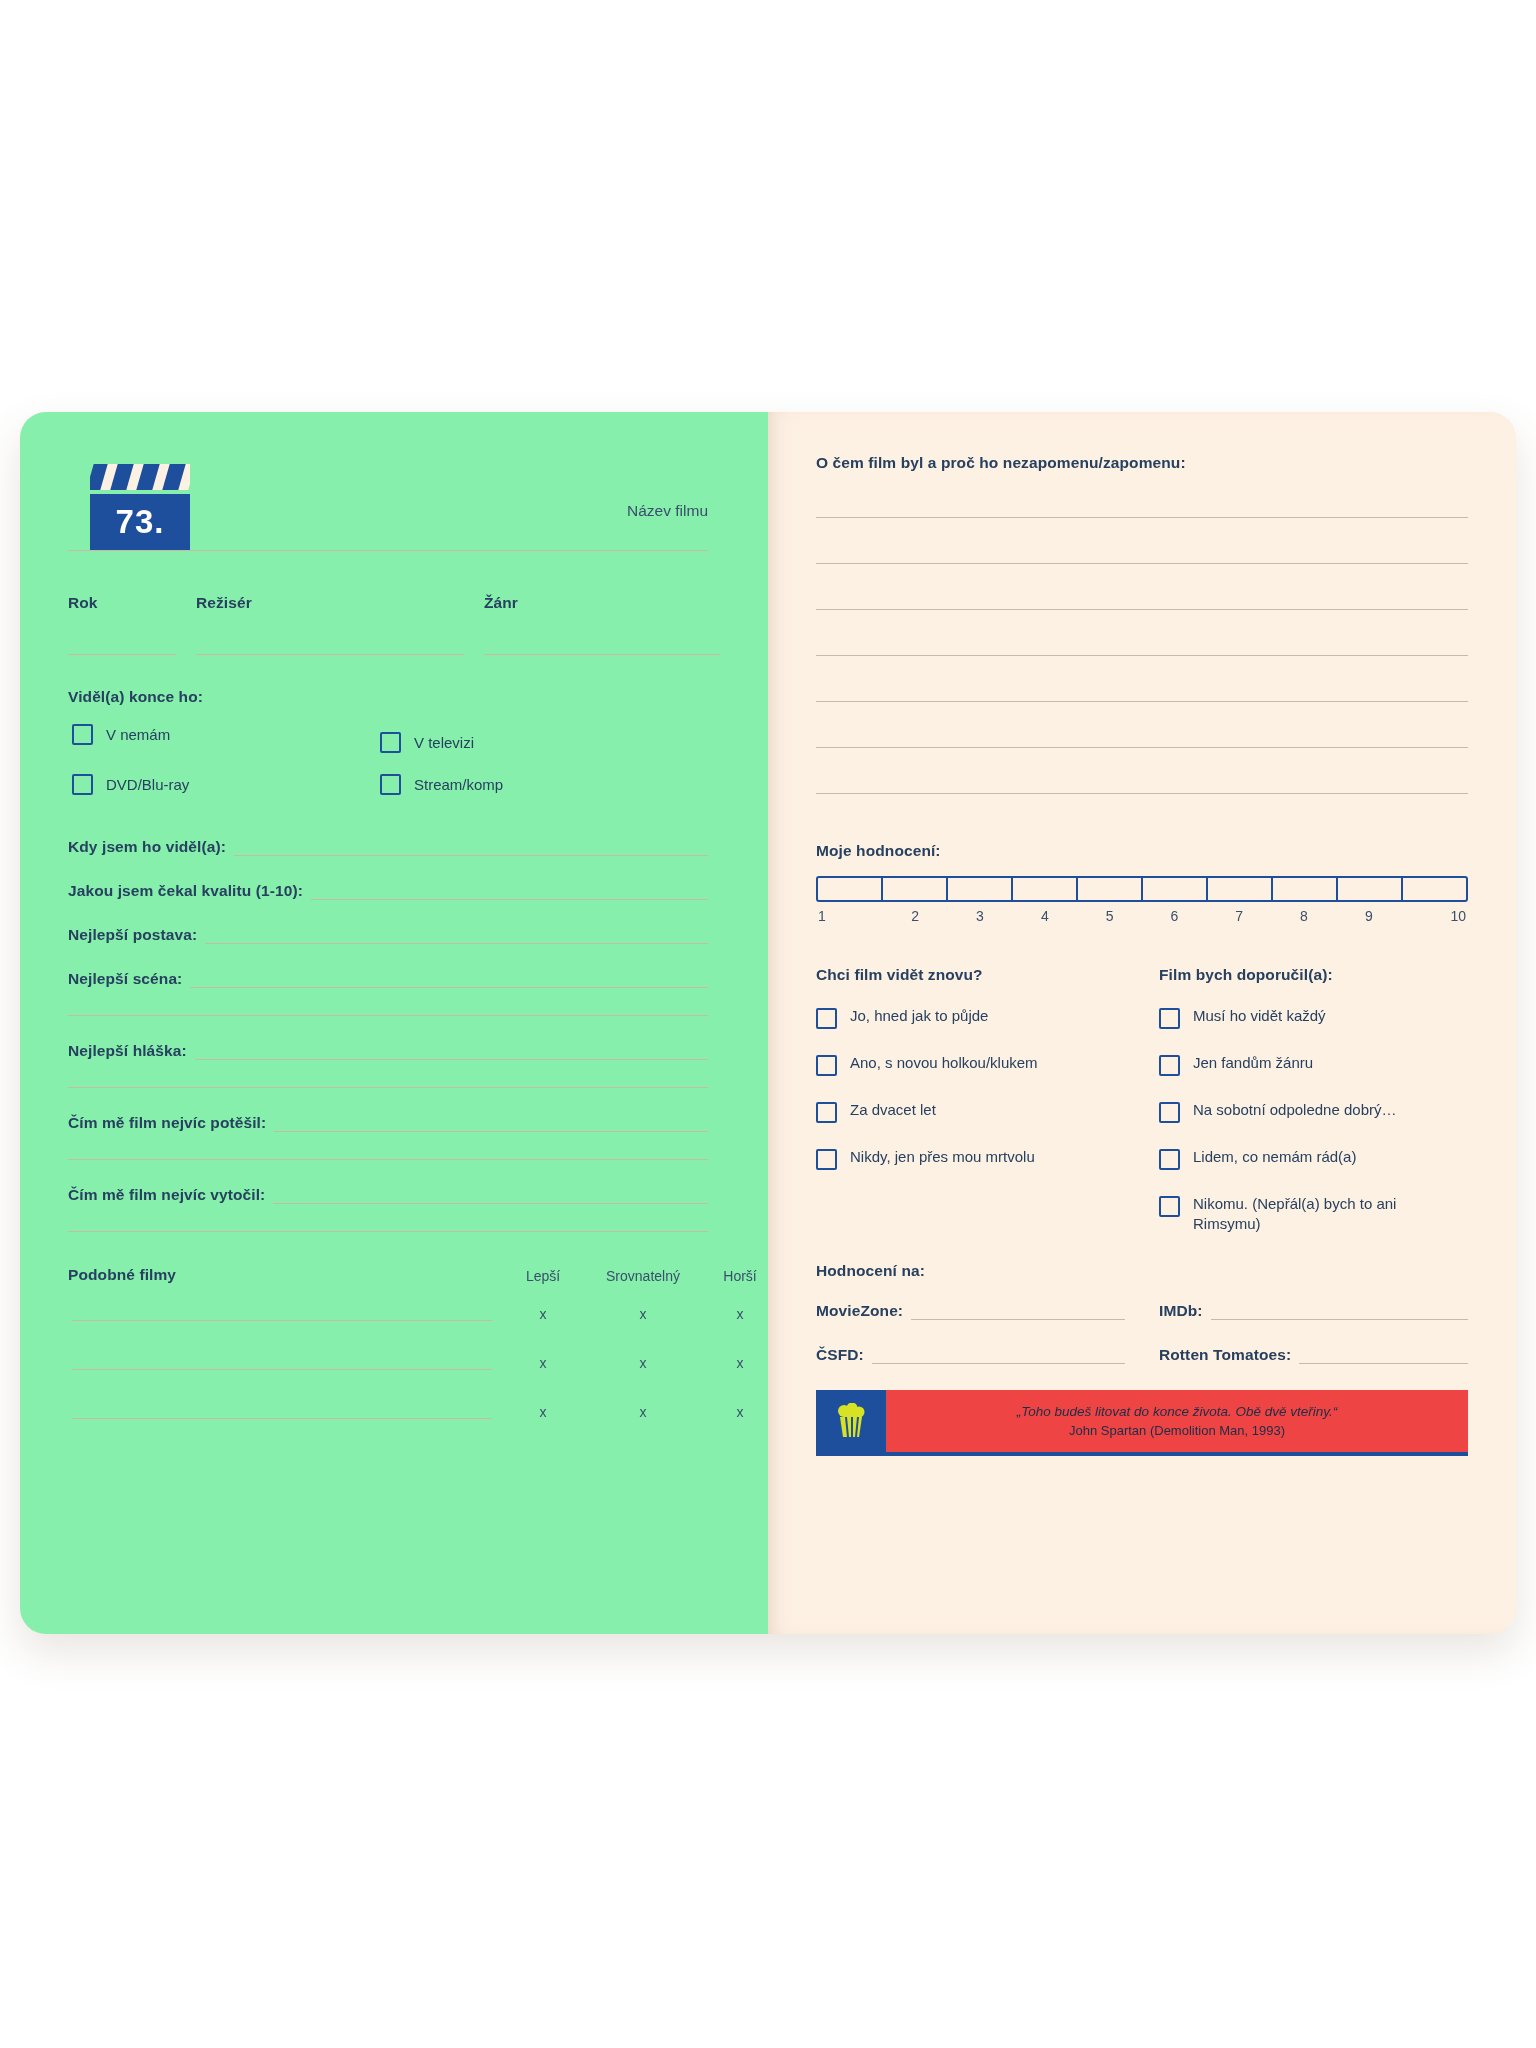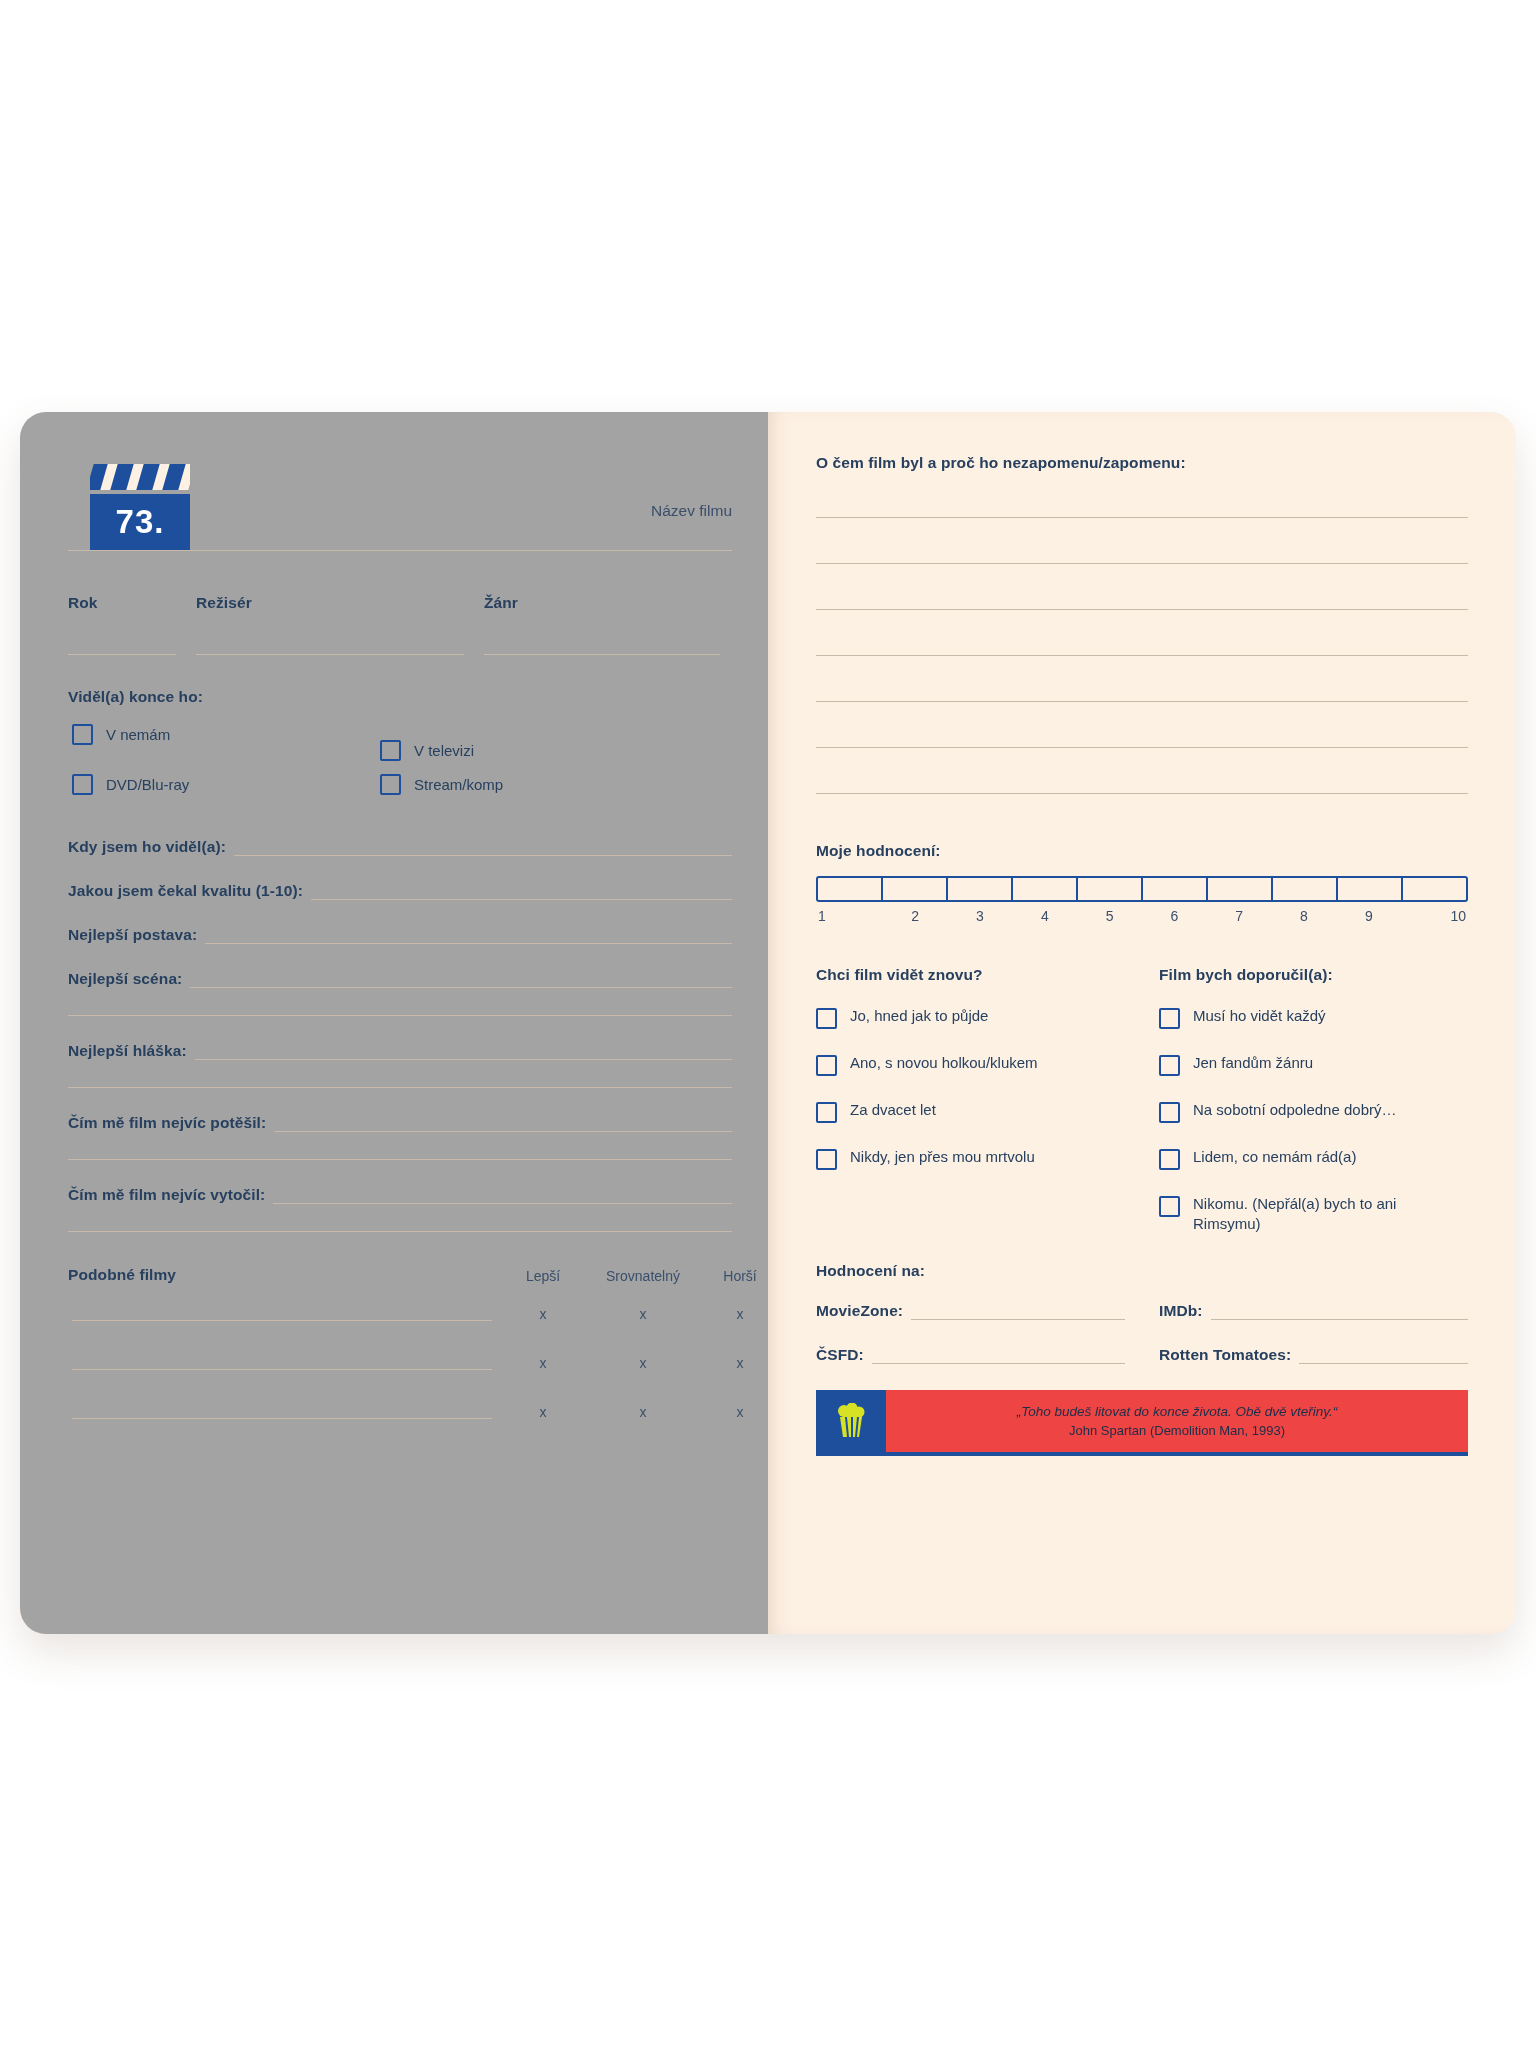--- a/index.html
+++ b/index.html
@@ -28,22 +28,22 @@
     overflow: hidden;
     display: flex;
   }
   .page {
     position: relative;
     box-sizing: border-box;
   }
   .page-left {
     width: 748px;
     height: 100%;
-    background: #a3a3a3;
-    padding: 42px 36px 0 48px;
+    background: #86efac;
+    padding: 42px 60px 0 48px;
   }
   .page-right {
     width: 748px;
     height: 100%;
     background: #fdf1e4;
     padding: 42px 48px 0 48px;
     box-shadow: inset 14px 0 22px -14px rgba(160, 120, 90, 0.30);
   }
   .gutter {
     position: absolute;
@@ -162,21 +162,21 @@
     border-radius: 2px;
     background: transparent;
     flex: 0 0 auto;
   }
   .chk-txt {
     font-size: 15px;
     color: #27405f;
     white-space: nowrap;
   }
   .sg-00 { left: 4px;   top: 0; }
-  .sg-01 { left: 312px; top: 16px; }
+  .sg-01 { left: 312px; top: 8px; }
   .sg-10 { left: 4px;   top: 50px; text-align: center; }
   .sg-11 { left: 312px; top: 50px; }
 
   
   .field {
     position: relative;
     display: flex;
     align-items: flex-end;
     margin-top: 18px;
     height: 26px;

